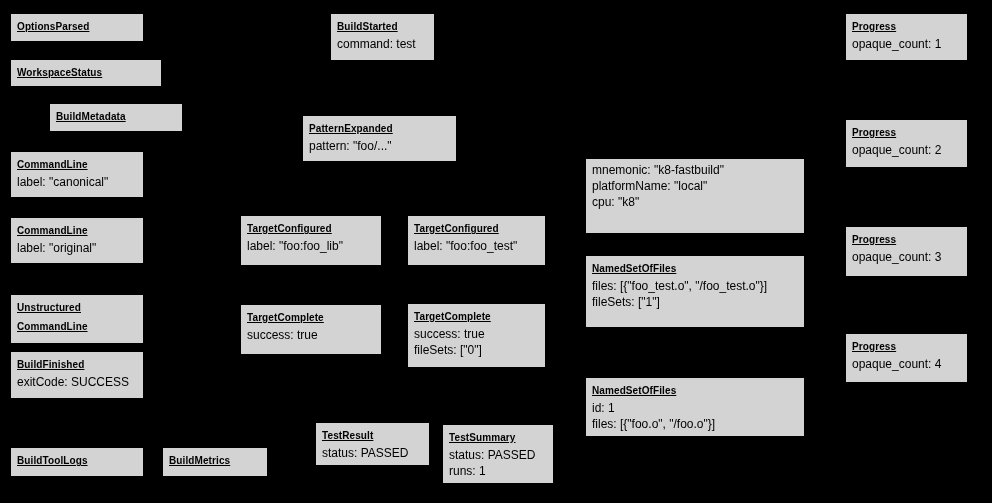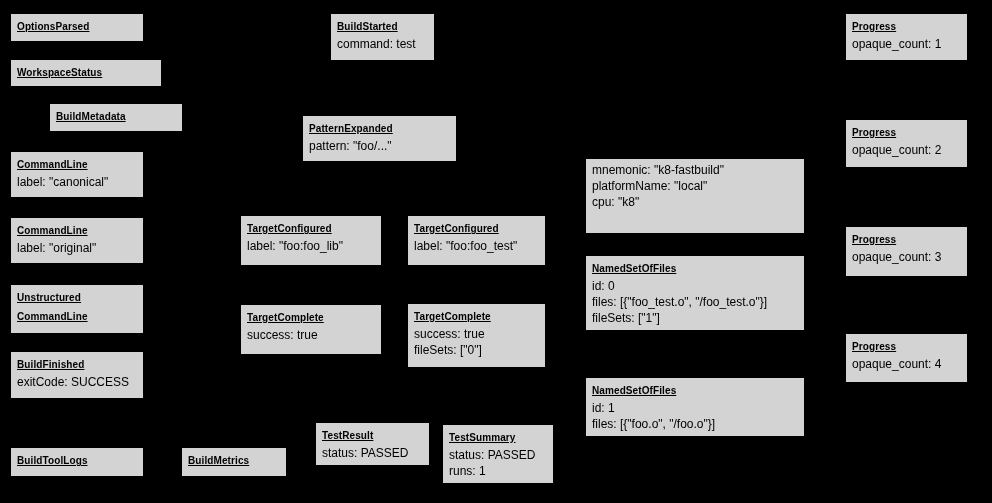--- a/index.html
+++ b/index.html
@@ -51,32 +51,32 @@
     <div class="node-title">BuildMetadata</div>
   </div>
     <div class="node" style="left: 10px; top: 151px; width: 134px; min-height: 47px;">
     <div class="node-title">CommandLine</div>
   <div class="node-field">label: "canonical"</div>
     </div>
     <div class="node" style="left: 10px; top: 217px; width: 134px; min-height: 47px;">
     <div class="node-title">CommandLine</div>
   <div class="node-field">label: "original"</div>
     </div>
-    <div class="node" style="left: 10px; top: 284px; width: 134px; min-height: 50px;">
+    <div class="node" style="left: 10px; top: 294px; width: 134px; min-height: 50px;">
     <div class="node-title">Unstructured
 CommandLine</div>
   </div>
     <div class="node" style="left: 10px; top: 351px; width: 134px; min-height: 48px;">
     <div class="node-title">BuildFinished</div>
   <div class="node-field">exitCode: SUCCESS</div>
     </div>
     <div class="node" style="left: 10px; top: 447px; width: 134px; min-height: 30px;">
     <div class="node-title">BuildToolLogs</div>
   </div>
-    <div class="node" style="left: 181px; top: 447px; width: 106px; min-height: 30px;">
+    <div class="node" style="left: 162px; top: 447px; width: 106px; min-height: 30px;">
     <div class="node-title">BuildMetrics</div>
   </div>
     <div class="node" style="left: 301px; top: 13px; width: 105px; min-height: 48px; margin-left: 29px;">
     <div class="node-title">BuildStarted</div>
   <div class="node-field">command: test</div>
     </div>
     <div class="node" style="left: 302px; top: 115px; width: 155px; min-height: 47px;">
     <div class="node-title">PatternExpanded</div>
   <div class="node-field">pattern: "foo/..."</div>
     </div>
@@ -106,21 +106,20 @@
   <div class="node-field">status: PASSED</div>
       <div class="node-field">runs: 1</div>
     </div>
     <div class="node" style="left: 585px; top: 158px; width: 220px; min-height: 76px;">
   <div class="node-field">mnemonic: "k8-fastbuild"</div>
       <div class="node-field">platformName: "local"</div>
       <div class="node-field">cpu: "k8"</div>
     </div>
     <div class="node" style="left: 585px; top: 255px; width: 220px; min-height: 73px;">
     <div class="node-title">NamedSetOfFiles</div>
-  <div class="node-field">id: 0</div>
       <div class="node-field">files: [{"foo_test.o", "/foo_test.o"}]</div>
       <div class="node-field">fileSets: ["1"]</div>
     </div>
     <div class="node" style="left: 585px; top: 377px; width: 220px; min-height: 58px;">
     <div class="node-title">NamedSetOfFiles</div>
   <div class="node-field">id: 1</div>
       <div class="node-field">files: [{"foo.o", "/foo.o"}]</div>
     </div>
     <div class="node" style="left: 845px; top: 13px; width: 123px; min-height: 48px;">
     <div class="node-title">Progress</div>

